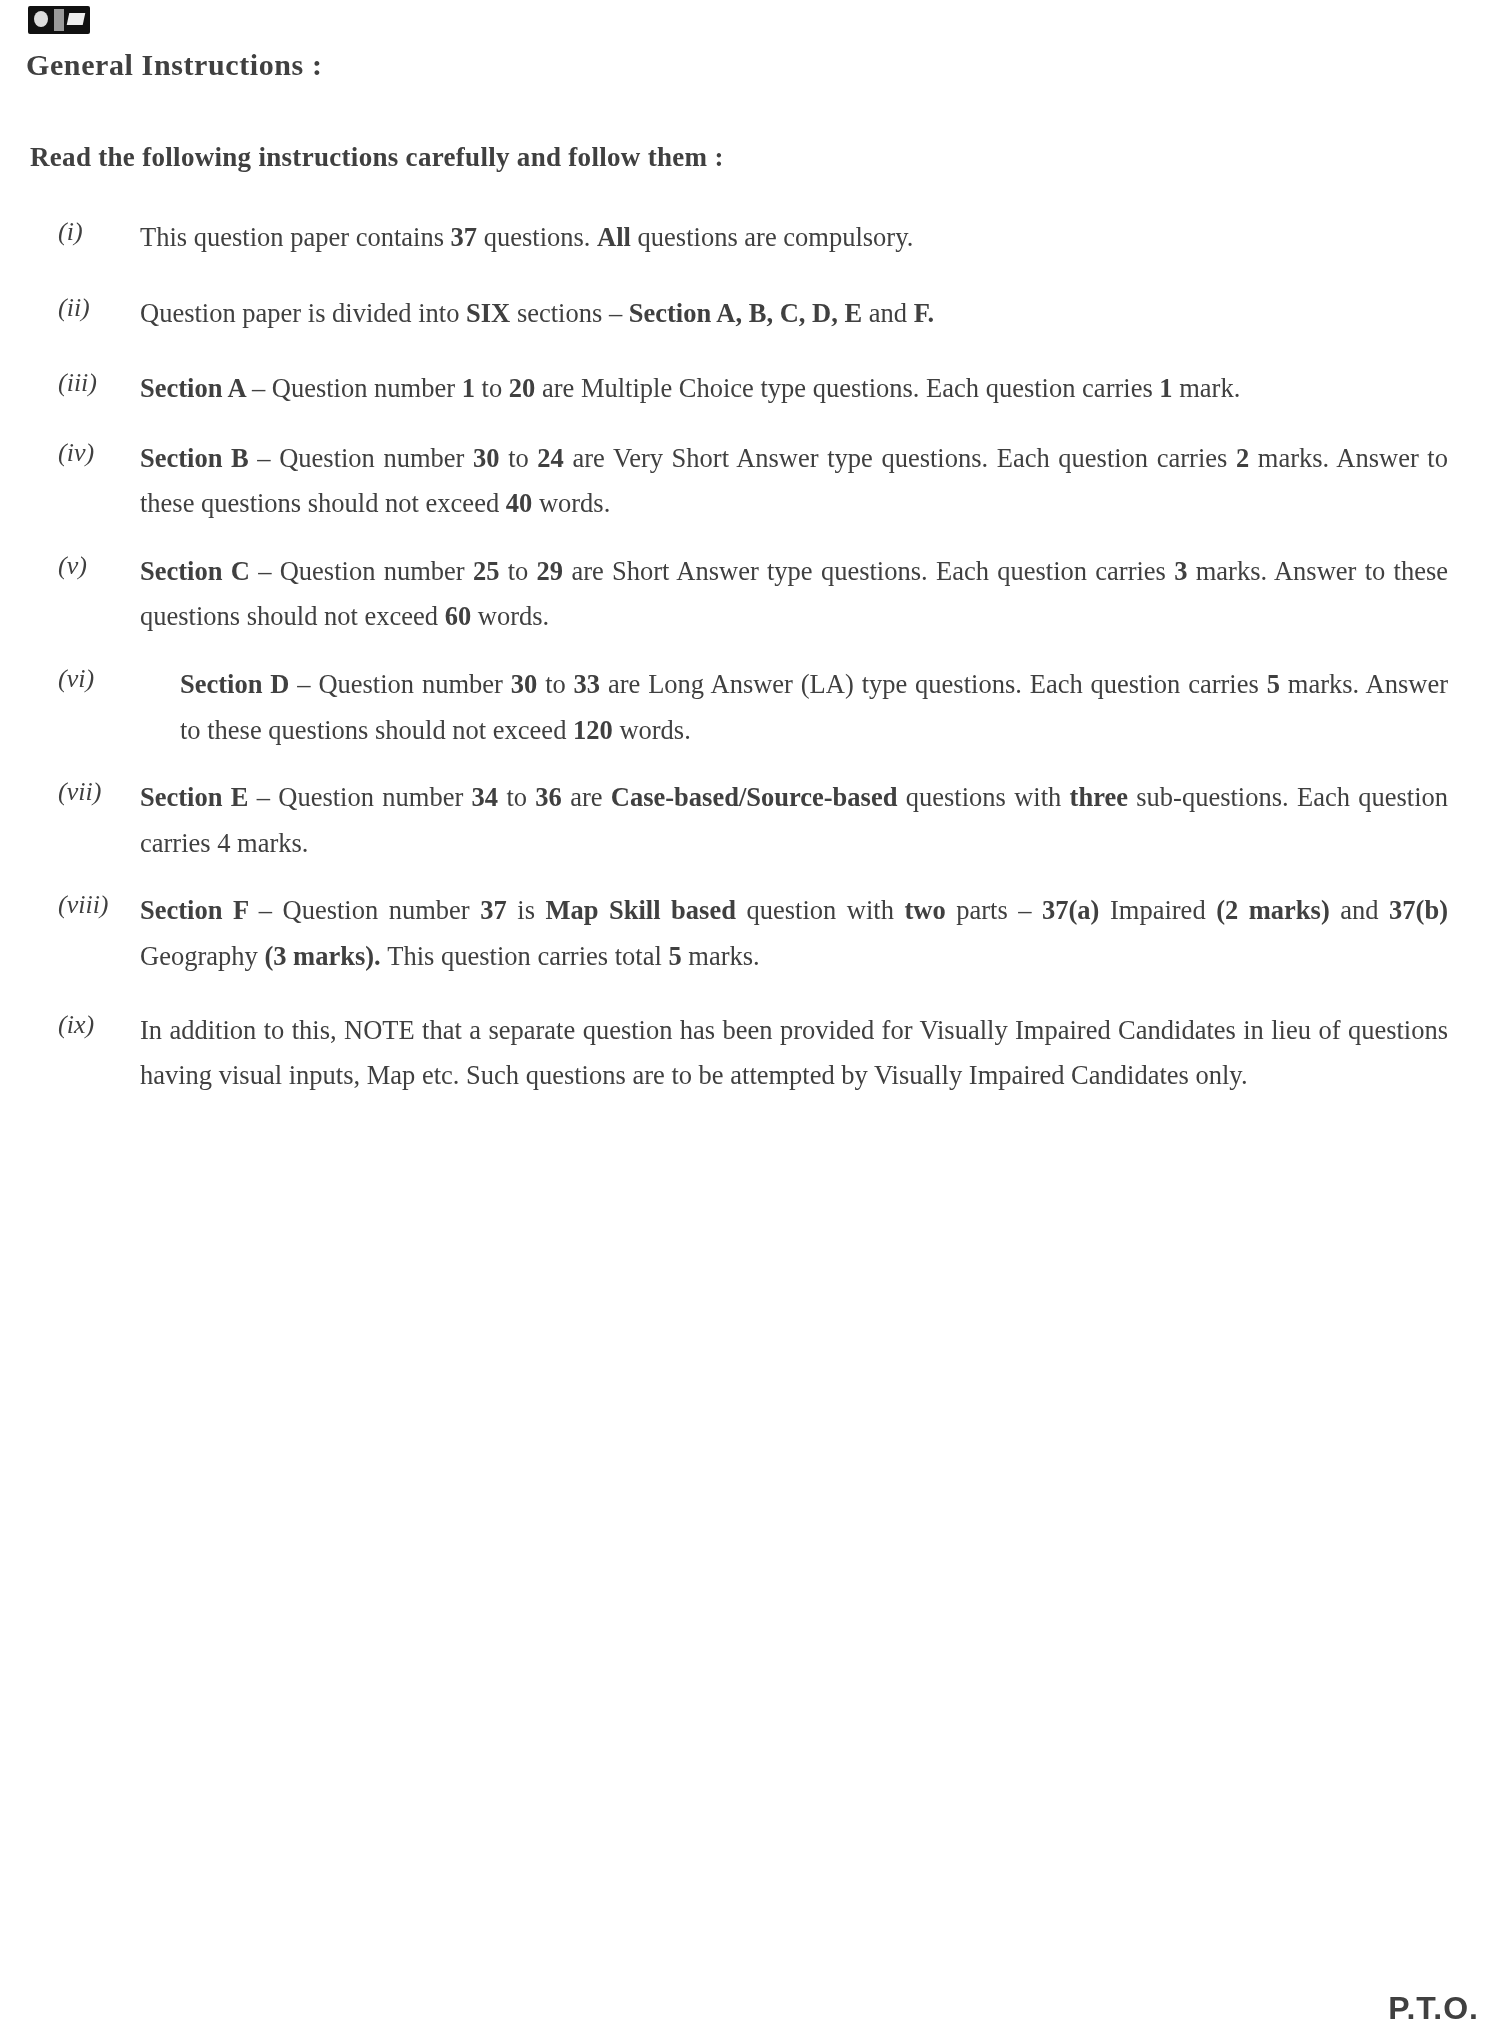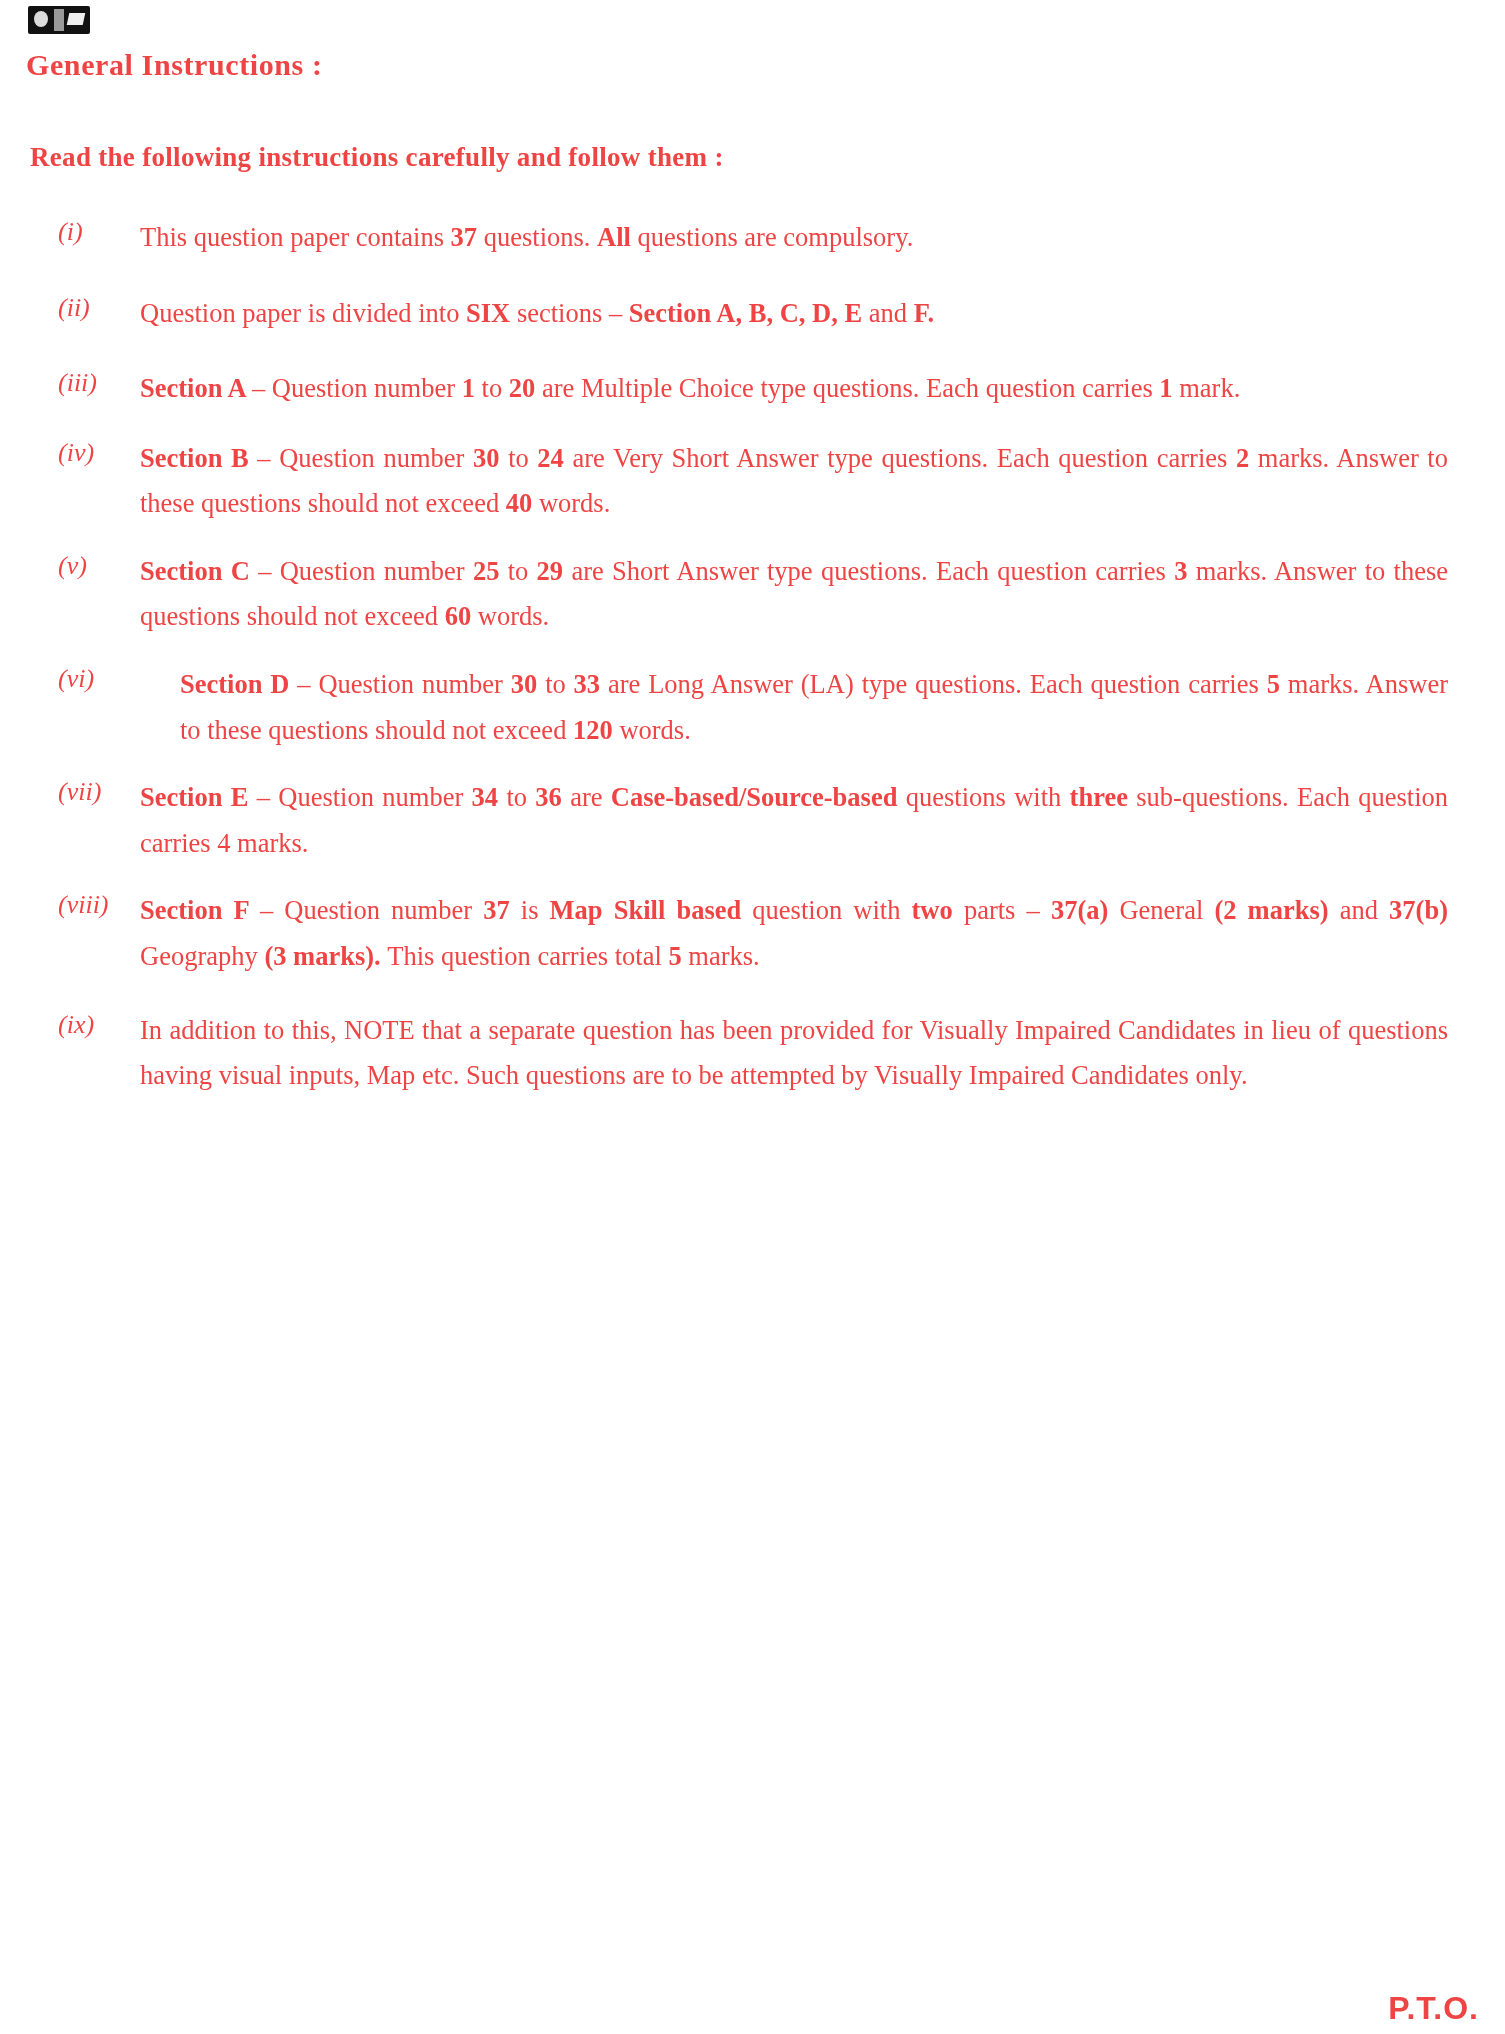--- a/index.html
+++ b/index.html
@@ -7,21 +7,21 @@
     padding: 0;
     background: #ffffff;
   }
   .page {
     position: relative;
     width: 1505px;
     height: 2034px;
     background: #ffffff;
     overflow: hidden;
     font-family: "Liberation Serif", serif;
-    color: #ef4444;
+    color: #404040;
   }
 
   
   .logo-mark {
     position: absolute;
     left: 28px;
     top: 6px;
     width: 62px;
     height: 28px;
     background: #111111;
@@ -153,21 +153,21 @@
       <div class="item i6">
         <div class="marker">(vi)</div>
         <div class="body"><b>Section D </b><span>– Question number </span><b>30 </b><span>to </span><b>33 </b><span>are Long Answer (LA) type questions. Each question carries </span><b>5 </b><span>marks. Answer to these questions should not exceed </span><b>120 </b><span>words.</span></div>
       </div>
       <div class="item i7">
         <div class="marker">(vii)</div>
         <div class="body"><b>Section E </b><span>– Question number </span><b>34 </b><span>to </span><b>36 </b><span>are </span><b>Case-based/Source-based </b><span>questions with </span><b>three </b><span>sub-questions. Each question carries 4 marks.</span></div>
       </div>
       <div class="item i8">
         <div class="marker">(viii)</div>
-        <div class="body"><b>Section F </b><span>– Question number </span><b>37 </b><span>is </span><b>Map Skill based </b><span>question with </span><b>two </b><span>parts – </span><b>37(a) </b><span>General </span><b>(2 marks) </b><span>and </span><b>37(b) </b><span>Geography </span><b>(3 marks). </b><span>This question carries total </span><b>5 </b><span>marks.</span></div>
+        <div class="body"><b>Section F </b><span>– Question number </span><b>37 </b><span>is </span><b>Map Skill based </b><span>question with </span><b>two </b><span>parts – </span><b>37(a) </b><span>Impaired </span><b>(2 marks) </b><span>and </span><b>37(b) </b><span>Geography </span><b>(3 marks). </b><span>This question carries total </span><b>5 </b><span>marks.</span></div>
       </div>
       <div class="item i9">
         <div class="marker">(ix)</div>
         <div class="body"><span>In addition to this, NOTE that a separate question has been provided for Visually Impaired Candidates in lieu of questions having visual inputs, Map etc. Such questions are to be attempted by Visually Impaired Candidates only.</span></div>
       </div>
     </div>
 
   <div class="pto">P.T.O.</div>
 
 </div>

